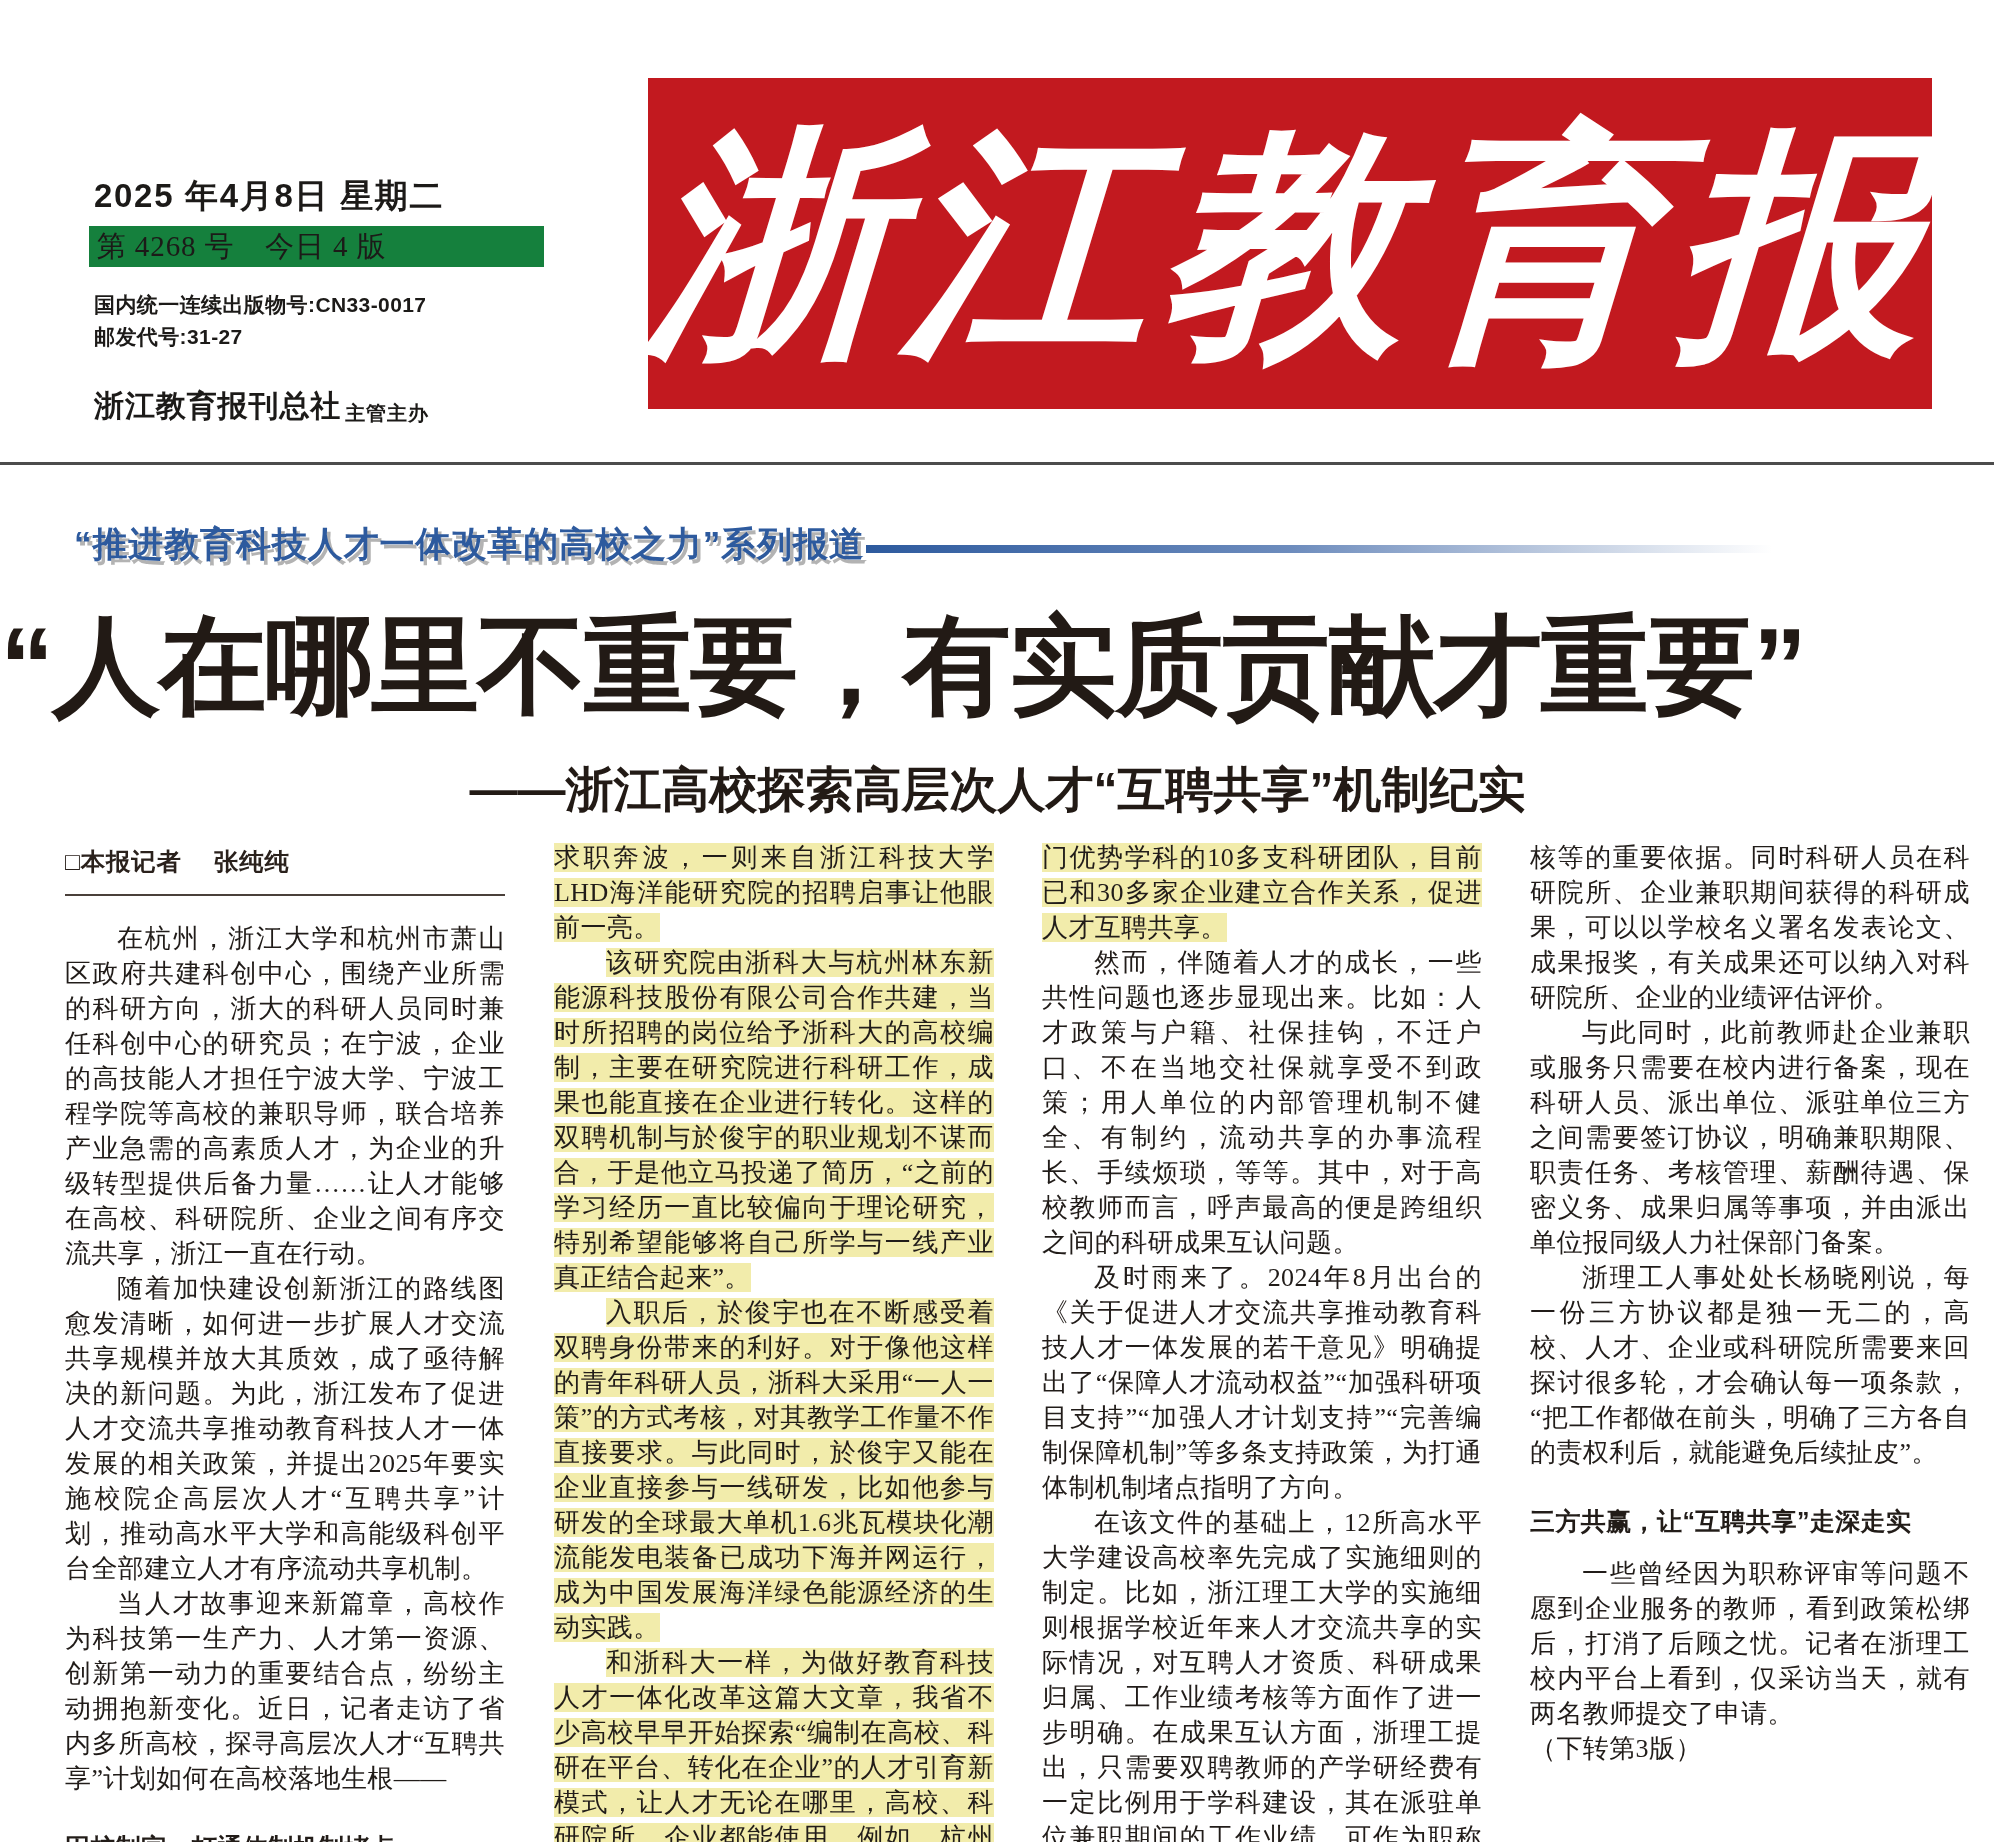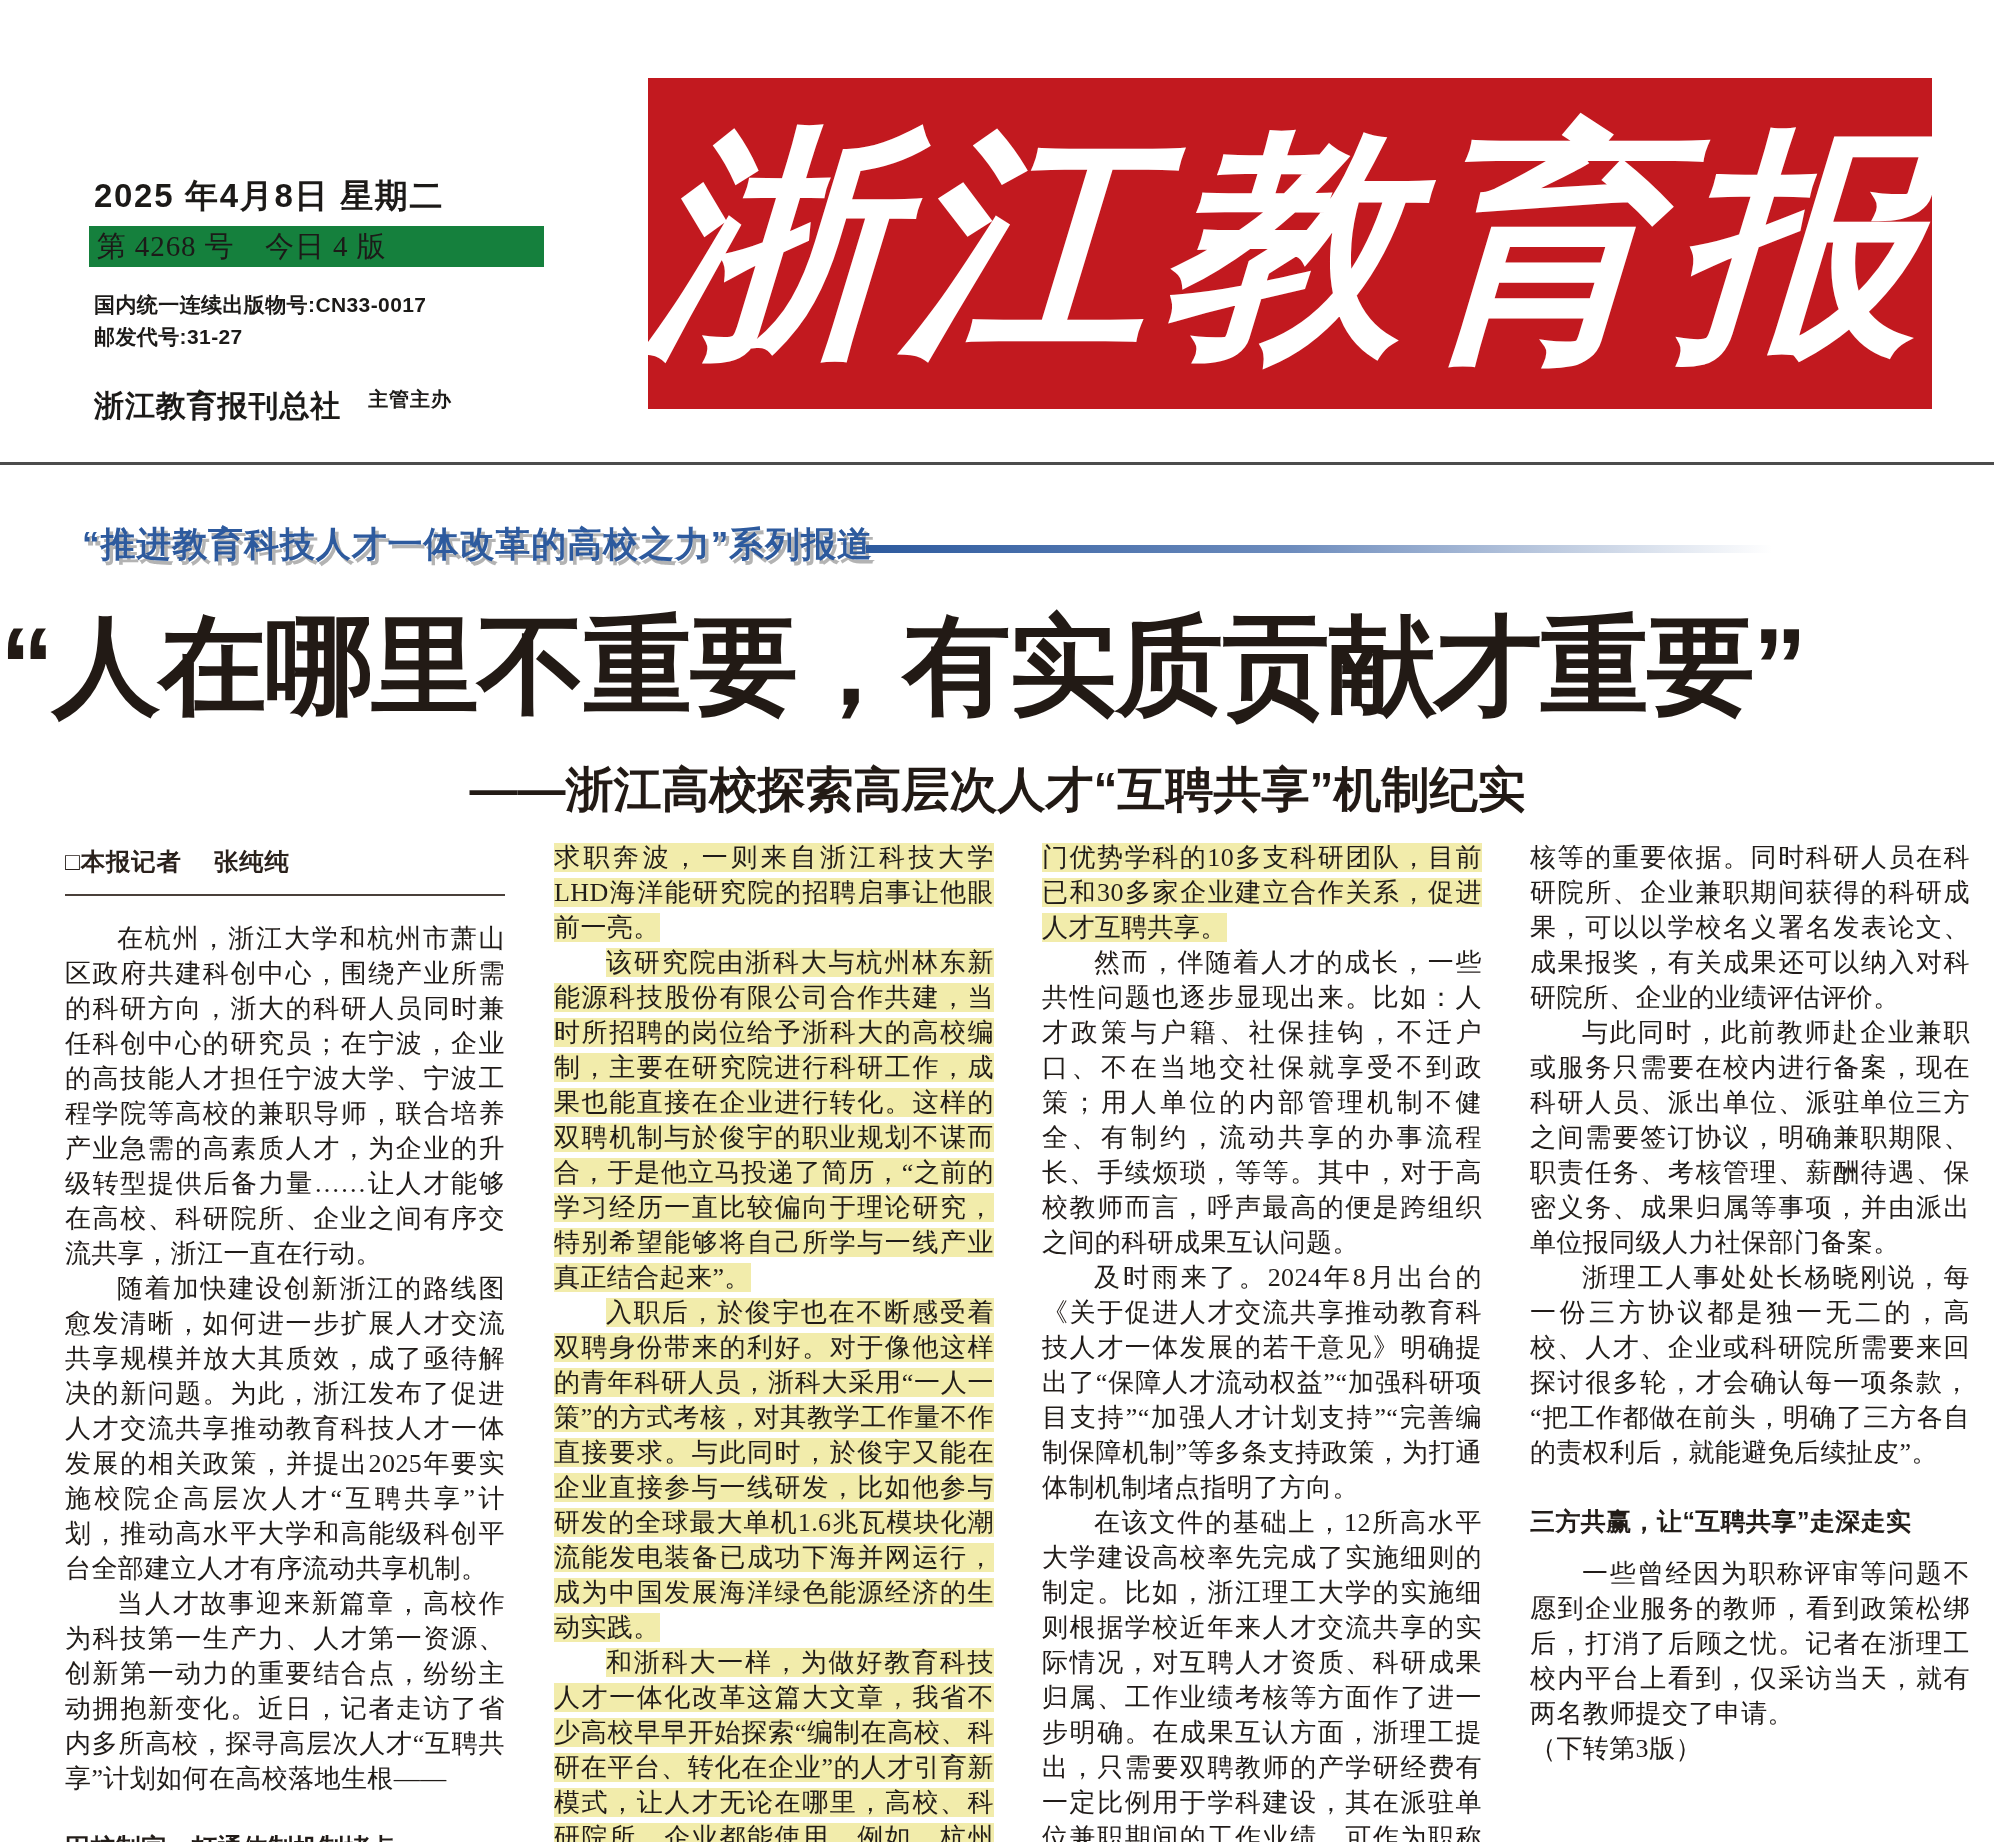--- a/index.html
+++ b/index.html
@@ -31,21 +31,21 @@
   }
   .postal-code{
     position:absolute;left:94px;top:323px;
     font-family:"Liberation Sans","DejaVu Sans",sans-serif;
     font-size:21px;font-weight:600;color:#1c1a18;letter-spacing:0.4px;
   }
   .publisher-line{
     position:absolute;left:94px;top:386px;
     font-family:Liberation Sans, sans-serif;
     font-weight:bold;color:#1c1a18;font-size:30px;letter-spacing:0.9px;
-    display:flex;align-items:flex-start;gap:27px;
+    display:flex;align-items:flex-end;gap:4px;
   }
   .publisher-suffix{font-size:20px;font-weight:bold;}
 
   
   .masthead{
     position:absolute;left:648px;top:78px;width:1284px;height:331px;
     display:flex;align-items:center;justify-content:center;
   }
   .masthead-title{
     color:#ffffff;
@@ -61,21 +61,20 @@
     position:absolute;left:0;top:462px;width:1995px;height:2.6px;background:#4c4c4c;
   }
 
   
   .series-banner{
     position:absolute;left:74px;top:521px;
     font-family:"Liberation Sans","DejaVu Sans",sans-serif;
     font-weight:900;font-size:35px;letter-spacing:0.9px;
     text-shadow:3.5px 3.5px 0 #b3b3b3;
     white-space:nowrap;
-    margin-left:8px;
   }
   .series-rule{
     position:absolute;left:866px;top:545px;width:944px;height:7.8px;
     background:linear-gradient(90deg,#2d5a9e 0%,#6d8cbd 45%,#c3cfe2 75%,rgba(255,255,255,0) 96%);
   }
 
   
   .headline{
     position:absolute;left:0;top:604px;width:1644px;
     text-align:center;

